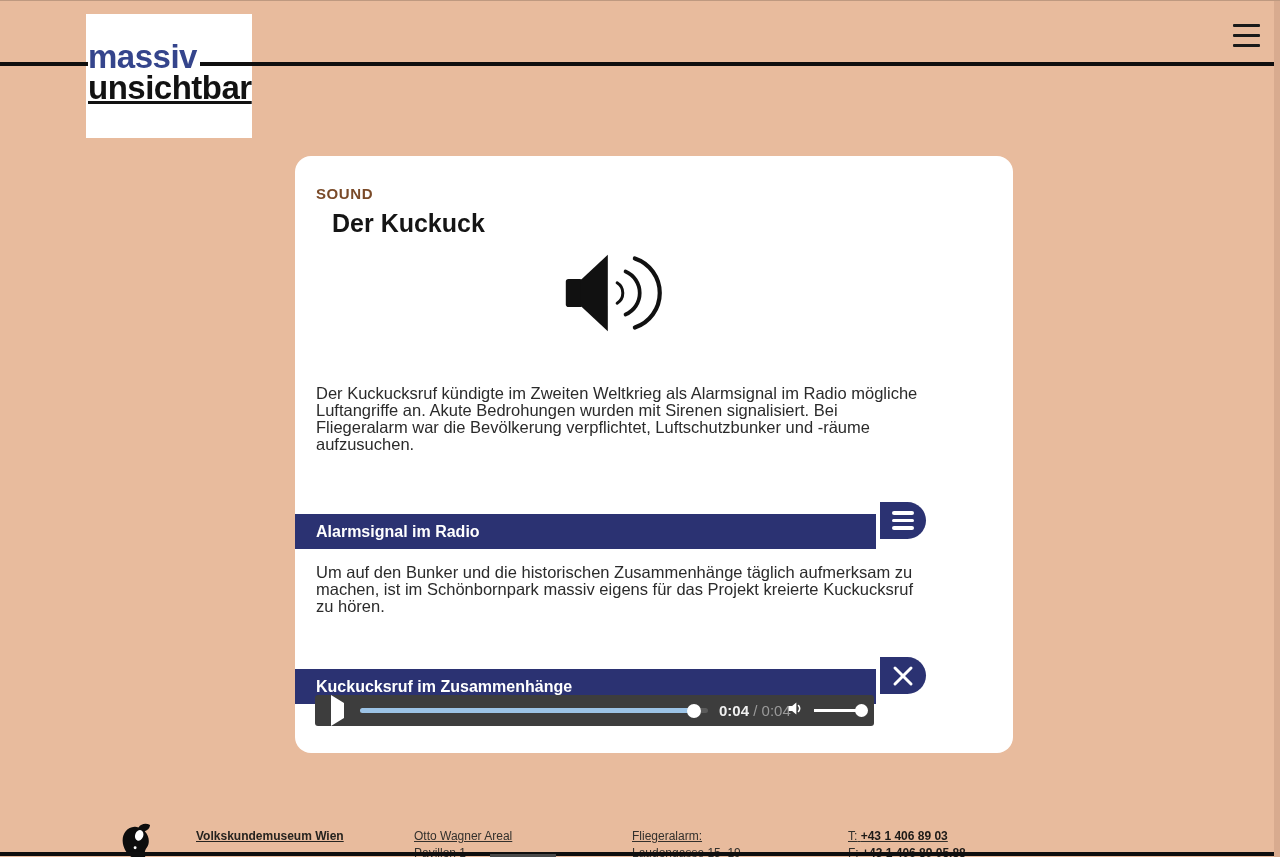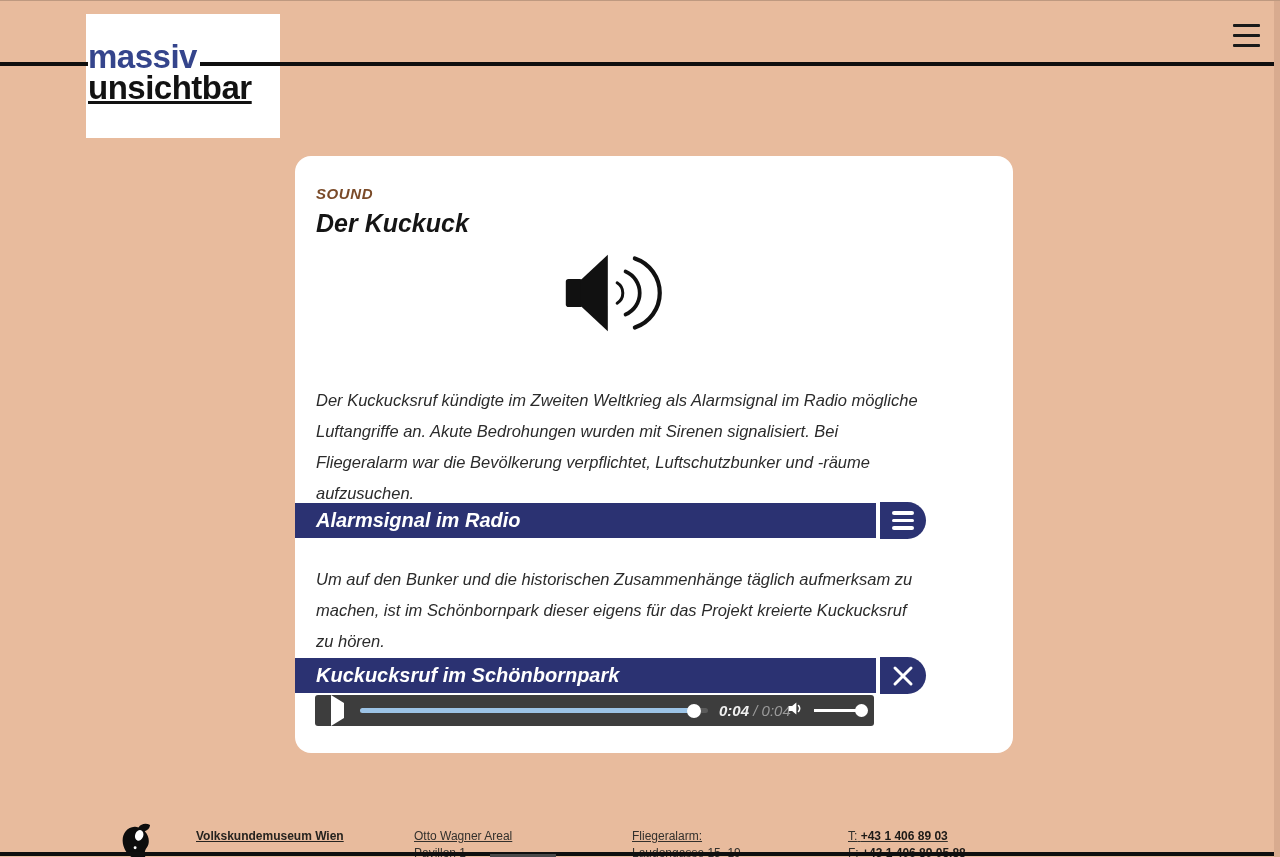--- a/index.html
+++ b/index.html
@@ -6,38 +6,38 @@
   html, body { width: 1280px; height: 857px; }
   body {
     font-family: "Liberation Sans", "DejaVu Sans", sans-serif;
     background: #e8bb9d;
     overflow: hidden;
   }
   #app { position: relative; width: 1280px; height: 857px; background: #e8bb9d; border-top: 1px solid rgba(0,0,0,0.18); }
 
   
   .top-rule { position: absolute; left: 0; right: 0; top: 61px; height: 4px; background: #0f0f0f; }
-  .logo-box { position: absolute; left: 86px; top: 13px; width: 194px; height: 124px; background: #ffffff; }
+  .logo-box { position: absolute; left: 86px; top: 13px; width: 166px; height: 124px; background: #ffffff; }
   .logo-rule { position: absolute; left: 0; right: 0; top: 48px; height: 4px; background: #0f0f0f; }
   .logo-text { position: absolute; left: 2px; top: 27px; font-weight: bold; font-size: 33px; line-height: 31px; letter-spacing: -0.5px; }
   .logo-text .l1 { position: relative; z-index: 2; display: inline-block; background: #ffffff; color: #35458c; padding-right: 3px; }
   .logo-text .l2 { position: relative; z-index: 2; display: block; color: #121212; text-decoration: underline; }
   .menu-btn { position: absolute; right: 19px; top: 20px; width: 28px; height: 28px; cursor: pointer; background: none; border: none; }
   .menu-btn span { display: block; width: 27px; height: 3px; background: #1a1a1a; border-radius: 1px; margin: 0 0 7px 0; }
 
   
-  .card { position: absolute; left: 295px; top: 155px; width: 718px; height: 597px; background: #ffffff; border-radius: 16px; font-style: italic; }
+  .card { position: absolute; left: 295px; top: 155px; width: 718px; height: 597px; background: #ffffff; border-radius: 16px; }
   .eyebrow { position: absolute; left: 21px; top: 29px; font-size: 15px; font-weight: bold; letter-spacing: 0.6px; color: #7a4a28; }
-  .card-title { position: absolute; left: 21px; top: 53px; font-size: 25px; font-weight: bold; color: #151515; }
+  .card-title { position: absolute; left: 37px; top: 53px; font-size: 25px; font-weight: bold; color: #151515; }
   .big-speaker { position: absolute; left: 268px; top: 92px; }
-  .para { position: absolute; left: 21px; width: 668px; font-size: 16.5px; line-height: 31px; color: #2b2b2b; white-space: pre-line; }
+  .para { position: absolute; left: 21px; width: 668px; font-size: 16.5px; line-height: 17px; color: #2b2b2b; white-space: pre-line; }
   .para1 { top: 229px; }
   .para2 { top: 408px; }
 
-  .navy-bar { position: absolute; left: 0; width: 581px; height: 35px; background: #2b3272; color: #ffffff; font-size: 20px; font-weight: bold; line-height: 35px; padding-left: 21px; }
+  .navy-bar { position: absolute; left: 0; width: 581px; height: 35px; background: #2b3272; color: #ffffff; font-size: 16px; font-weight: bold; line-height: 35px; padding-left: 21px; margin-top: 11px; }
   .bar1 { top: 347px; }
   .bar2 { top: 502px; }
   .bar-btn { position: absolute; left: 585px; width: 46px; height: 37px; background: #2b3272; border: none; border-radius: 0 19px 19px 0; cursor: pointer; display: flex; align-items: center; justify-content: center; flex-direction: column; }
   .bar-btn1 { top: 346px; }
   .bar-btn2 { top: 501px; }
   .bar-btn .hline { display: block; width: 22px; height: 3.5px; background: #ffffff; border-radius: 2px; margin: 2px 0; }
 
   
   .player { position: absolute; left: 20px; top: 539px; width: 559px; height: 31px; background: #3d3d3d; border-radius: 3px; display: flex; align-items: center; }
   .play-btn { width: 14px; height: 16px; margin-left: 15px; background: none; border: none; cursor: pointer; padding: 0; }
@@ -108,25 +108,25 @@
     <div class="navy-bar bar1">
       <span>Alarmsignal im Radio</span>
     </div>
     <button class="bar-btn bar-btn1">
       <span class="hline"></span>
       <span class="hline"></span>
       <span class="hline"></span>
     </button>
 
     <p class="para para2">Um auf den Bunker und die historischen Zusammenhänge täglich aufmerksam zu
-machen, ist im Schönbornpark dieser eigens für das Projekt kreierte Kuckucksruf
+machen, ist im Schönbornpark massiv eigens für das Projekt kreierte Kuckucksruf
 zu hören.</p>
 
     <div class="navy-bar bar2">
-      <span>Kuckucksruf im Schönbornpark</span>
+      <span>Kuckucksruf im Zusammenhänge</span>
     </div>
     <button class="bar-btn bar-btn2">
       <svg width="22" height="22" viewBox="0 0 22 22">
         <line x1="3" y1="3" x2="19" y2="19" stroke="#fff" stroke-width="3" stroke-linecap="round"></line>
         <line x1="19" y1="3" x2="3" y2="19" stroke="#fff" stroke-width="3" stroke-linecap="round"></line>
       </svg>
     </button>
 
     <div class="player">
       <button class="play-btn">

